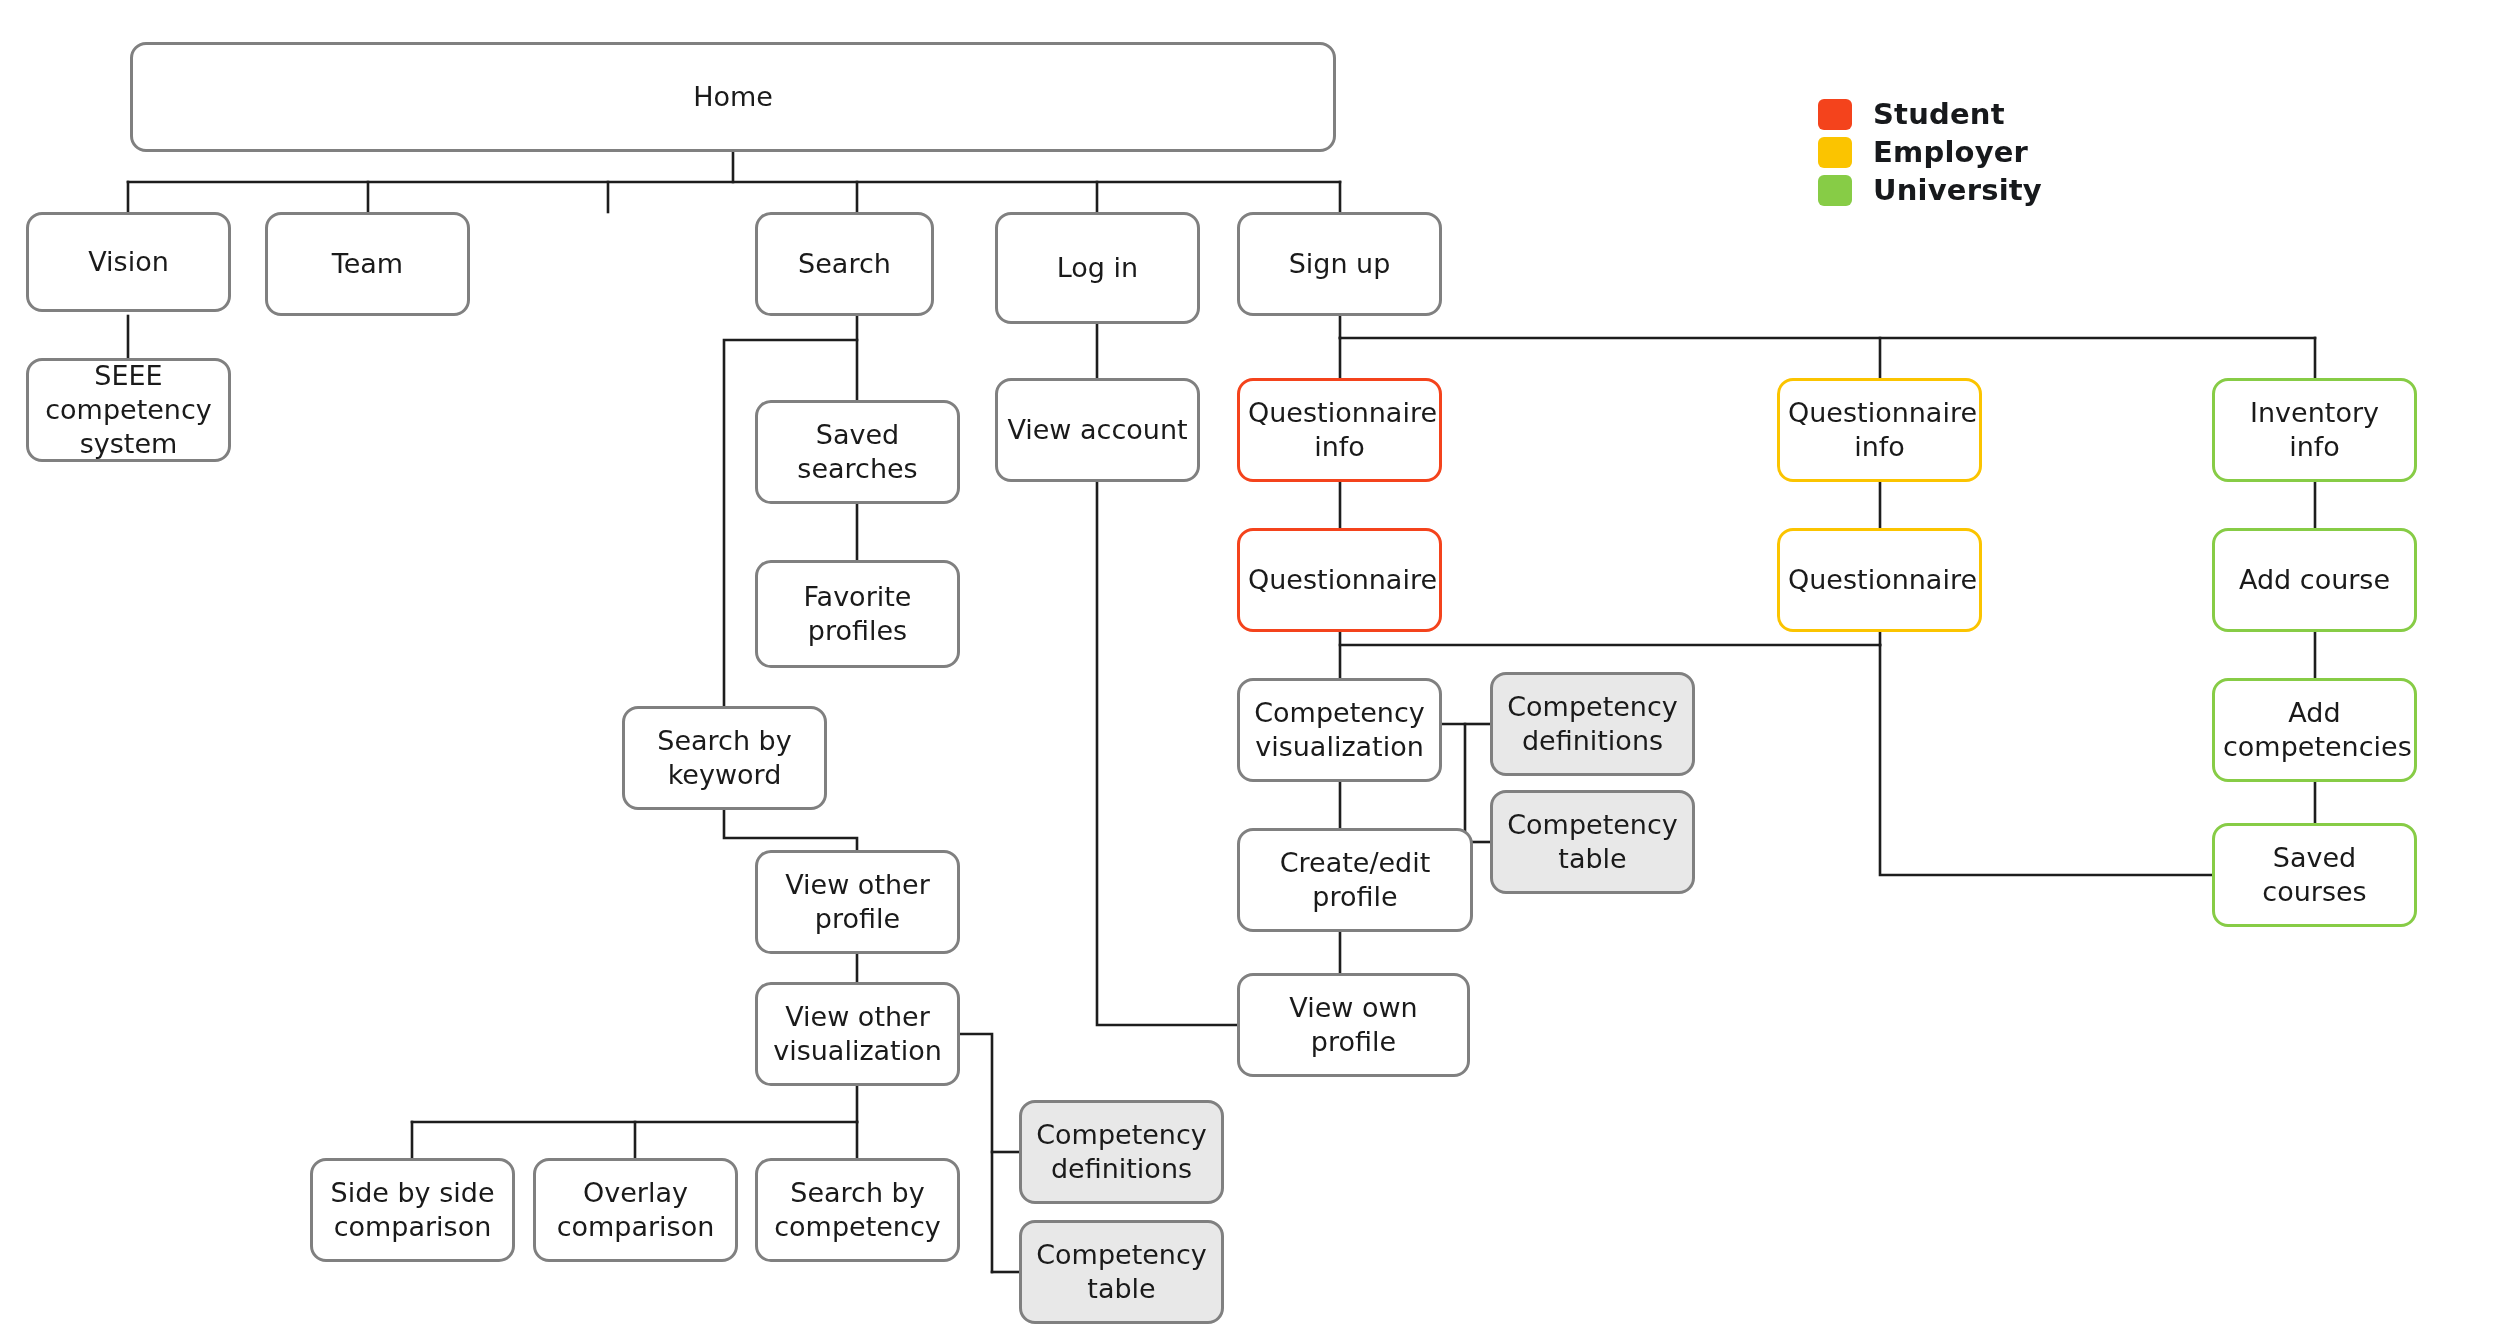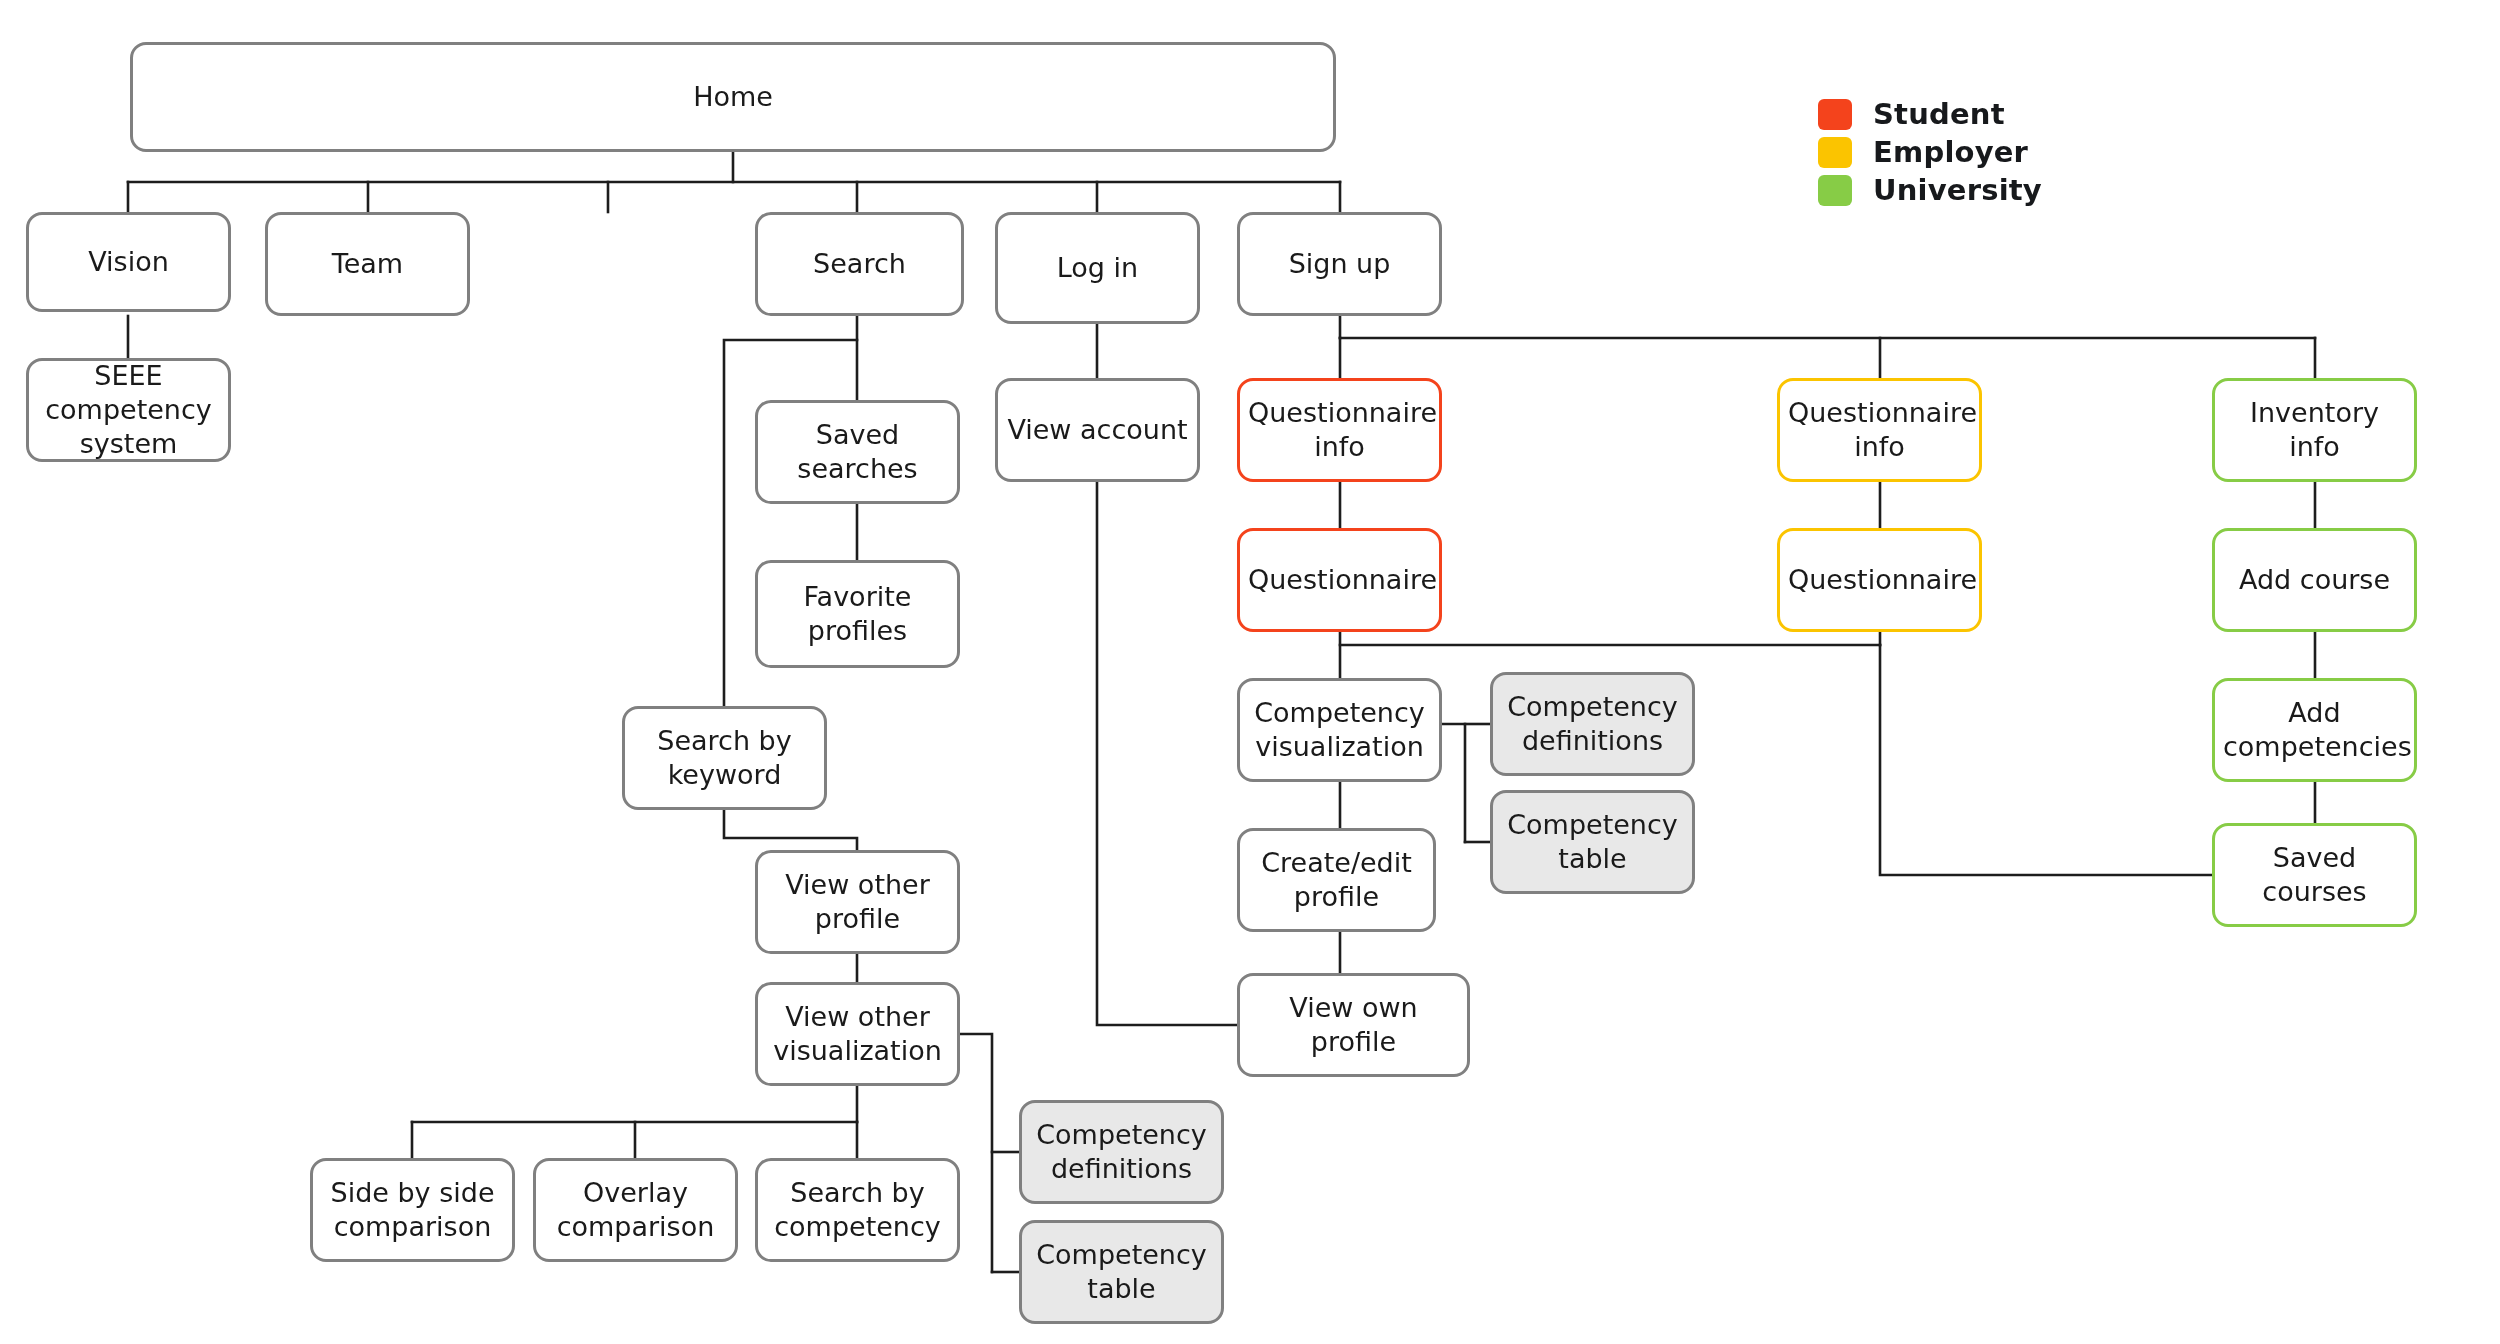--- a/index.html
+++ b/index.html
@@ -152,21 +152,21 @@
   <div class="node" style="left:130px;top:42px;width:1206px;height:110px;align-items:center;">
     <span class="node-label">Home</span>
   </div>
 
   <div class="node" style="left:26px;top:212px;width:205px;height:100px;">
     <span class="node-label">Vision</span>
   </div>
   <div class="node" style="left:265px;top:212px;width:205px;height:104px;">
     <span class="node-label">Team</span>
   </div>
-  <div class="node" style="left:755px;top:212px;width:209px;height:104px;">
+  <div class="node" style="left:755px;top:212px;width:179px;height:104px;">
     <span class="node-label">Search</span>
   </div>
   <div class="node" style="left:995px;top:212px;width:205px;height:112px;">
     <span class="node-label">Log in</span>
   </div>
   <div class="node" style="left:1237px;top:212px;width:205px;height:104px;">
     <span class="node-label">Sign up</span>
   </div>
 
   <div class="node" style="left:26px;top:358px;width:205px;height:104px;">
@@ -224,21 +224,21 @@
     <span class="node-label">Questionnaire
 info</span>
   </div>
   <div class="node student" style="left:1237px;top:528px;width:205px;height:104px;">
     <span class="node-label">Questionnaire</span>
   </div>
   <div class="node" style="left:1237px;top:678px;width:205px;height:104px;">
     <span class="node-label">Competency
 visualization</span>
   </div>
-  <div class="node" style="left:1237px;top:828px;width:199px;height:104px;">
+  <div class="node" style="left:1237px;top:828px;width:236px;height:104px;">
     <span class="node-label">Create/edit
 profile</span>
   </div>
   <div class="node" style="left:1237px;top:973px;width:233px;height:104px;">
     <span class="node-label">View own profile</span>
   </div>
 
   <div class="node gray" style="left:1490px;top:672px;width:205px;height:104px;">
     <span class="node-label">Competency
 definitions</span>

